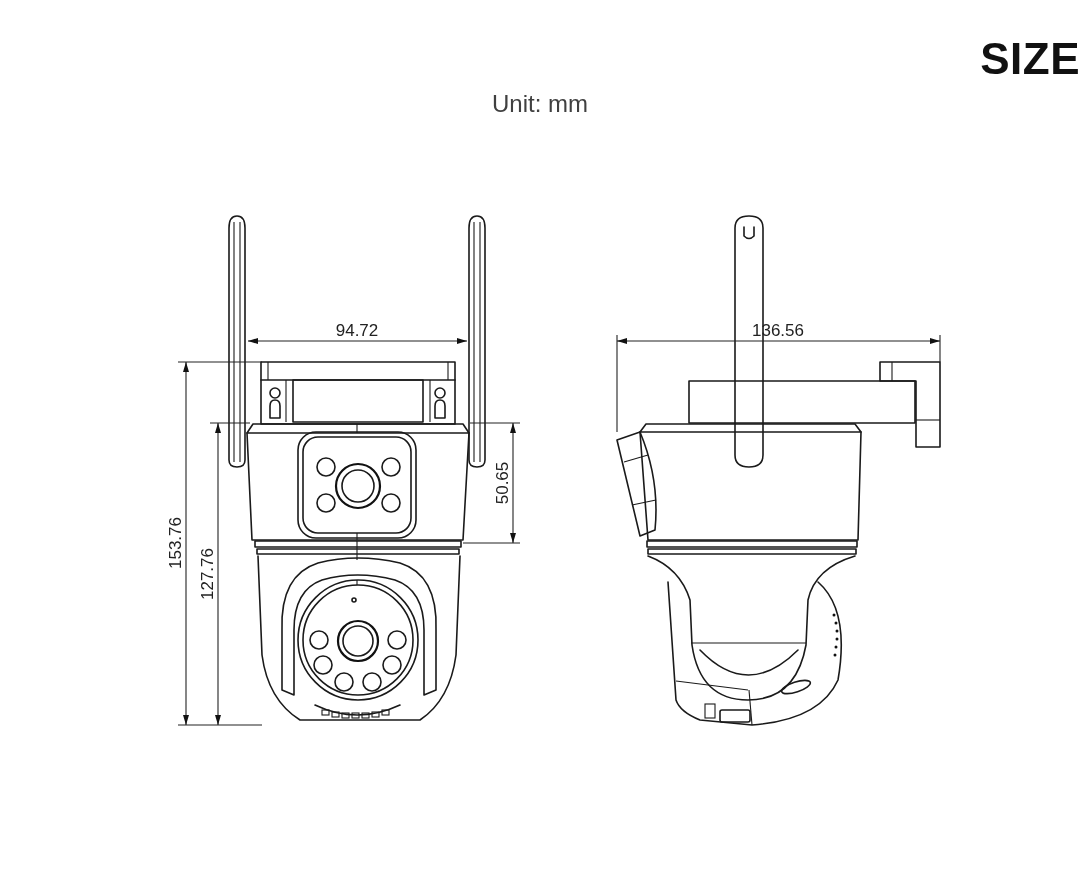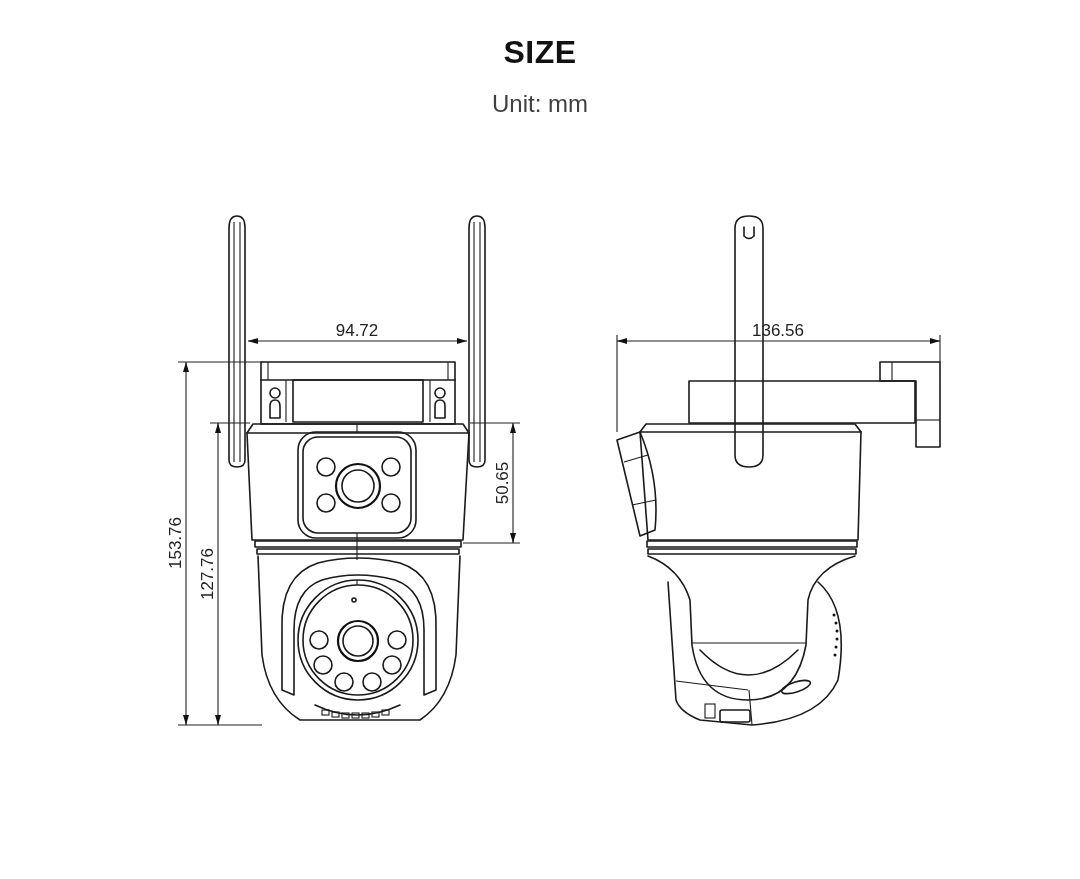--- a/index.html
+++ b/index.html
@@ -1,19 +1,19 @@
 <!DOCTYPE html>
 <html><head>
 <meta charset="utf-8">
 <style>
   html, body { margin: 0; padding: 0; background: #ffffff; }
   body { width: 1080px; height: 879px; position: relative; overflow: hidden;
          font-family: "Liberation Sans", "DejaVu Sans", sans-serif; color: #111; }
-  .title { position: absolute; left: 0; width: 1080px; top: 34px; text-align: center;
-           font-size: 32px; font-weight: bold; letter-spacing: 0.5px; color: #111; }
+  .title { position: absolute; left: 0; width: 1080px; top: 34px; text-align: right;
+           font-size: 44px; font-weight: bold; letter-spacing: 0.5px; color: #111; }
   .subtitle { position: absolute; left: 0; width: 1080px; top: 90px; text-align: center;
               font-size: 24px; color: #404040; }
   svg.drawing { position: absolute; left: 0; top: 0; }
   .ln { fill: none; stroke: #1a1a1a; stroke-width: 1.6; stroke-linejoin: round; stroke-linecap: round; }
   .thin { fill: none; stroke: #1a1a1a; stroke-width: 1.1; }
   .thick { fill: none; stroke: #111; stroke-width: 2.2; }
   .dim { fill: none; stroke: #222; stroke-width: 1.1; }
   .arrow { fill: #111; stroke: none; }
   .dimtext { font-family: "Liberation Sans", "DejaVu Sans", sans-serif; font-size: 17px; fill: #222; }
 </style>

